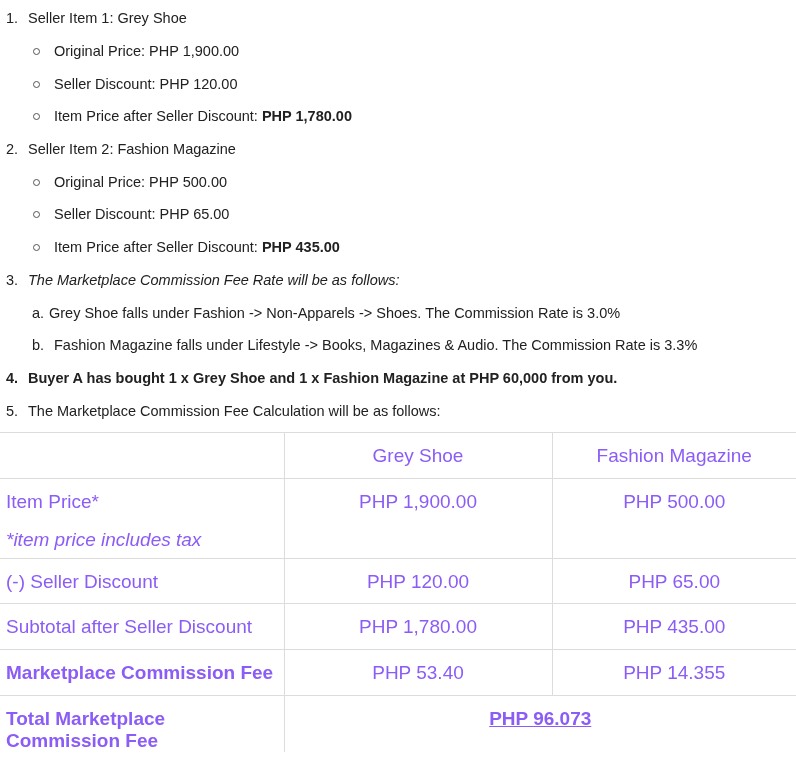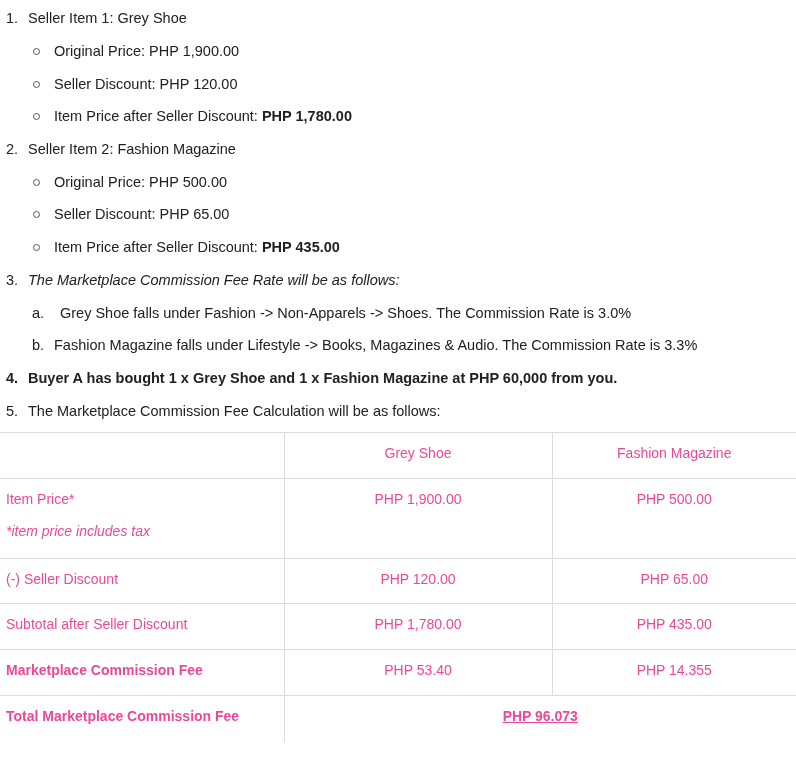--- a/index.html
+++ b/index.html
@@ -14,21 +14,21 @@
     position:absolute; width:5px; height:5px; border:1px solid #555;
     border-radius:50%;
   }
   b, .bold { font-weight:bold; }
   table {
     position:absolute; left:0; top:432px; width:796px;
     border-collapse:collapse; table-layout:fixed;
   }
   td {
     border:1px solid #dcdcdc; padding:0 6px; vertical-align:top;
-    font-size:14px; color:#ec4899;
+    font-size:19px; color:#8b5cf6;
   }
   table tr td:first-child { border-left:none; }
   table tr td:last-child { border-right:none; }
   table tr:last-child td { border-bottom:none; }
   .c { text-align:center; }
   .pad { padding-top:12px; }
   .u { text-decoration:underline; font-weight:bold; }
   .it { font-style:italic; }
 </style>
 </head>
@@ -57,21 +57,21 @@
   <span class="bullet" style="left:33px;top:211px;"></span>
   <span class="line" style="left:54px;top:204px;">Seller Discount: PHP 65.00</span>
 
   <span class="bullet" style="left:33px;top:244px;"></span>
   <span class="line" style="left:54px;top:237px;"><span>Item Price after Seller Discount: </span><b>PHP 435.00</b></span>
 
   <span class="line" style="left:6px;top:270px;">3.</span>
   <span class="line" style="left:28px;top:270px;font-style:italic;">The Marketplace Commission Fee Rate will be as follows:</span>
 
   <span class="line" style="left:32px;top:303px;">a.</span>
-  <span class="line" style="left:60px;top:303px;">Grey Shoe falls under Fashion -&gt; Non-Apparels -&gt; Shoes. The Commission Rate is  3.0%</span>
+  <span class="line" style="left:49px;top:303px;">Grey Shoe falls under Fashion -&gt; Non-Apparels -&gt; Shoes. The Commission Rate is  3.0%</span>
 
   <span class="line" style="left:32px;top:335px;">b.</span>
   <span class="line" style="left:54px;top:335px;">Fashion Magazine falls under Lifestyle -&gt; Books, Magazines &amp; Audio. The Commission Rate is 3.3%</span>
 
   <span class="line bold" style="left:6px;top:368px;">4.</span>
   <span class="line bold" style="left:28px;top:368px;">Buyer A has bought 1 x Grey Shoe and 1 x Fashion Magazine at PHP 60,000 from you.</span>
 
   <span class="line" style="left:6px;top:401px;">5.</span>
   <span class="line" style="left:28px;top:401px;">The Marketplace Commission Fee Calculation will be as follows:</span>
 

